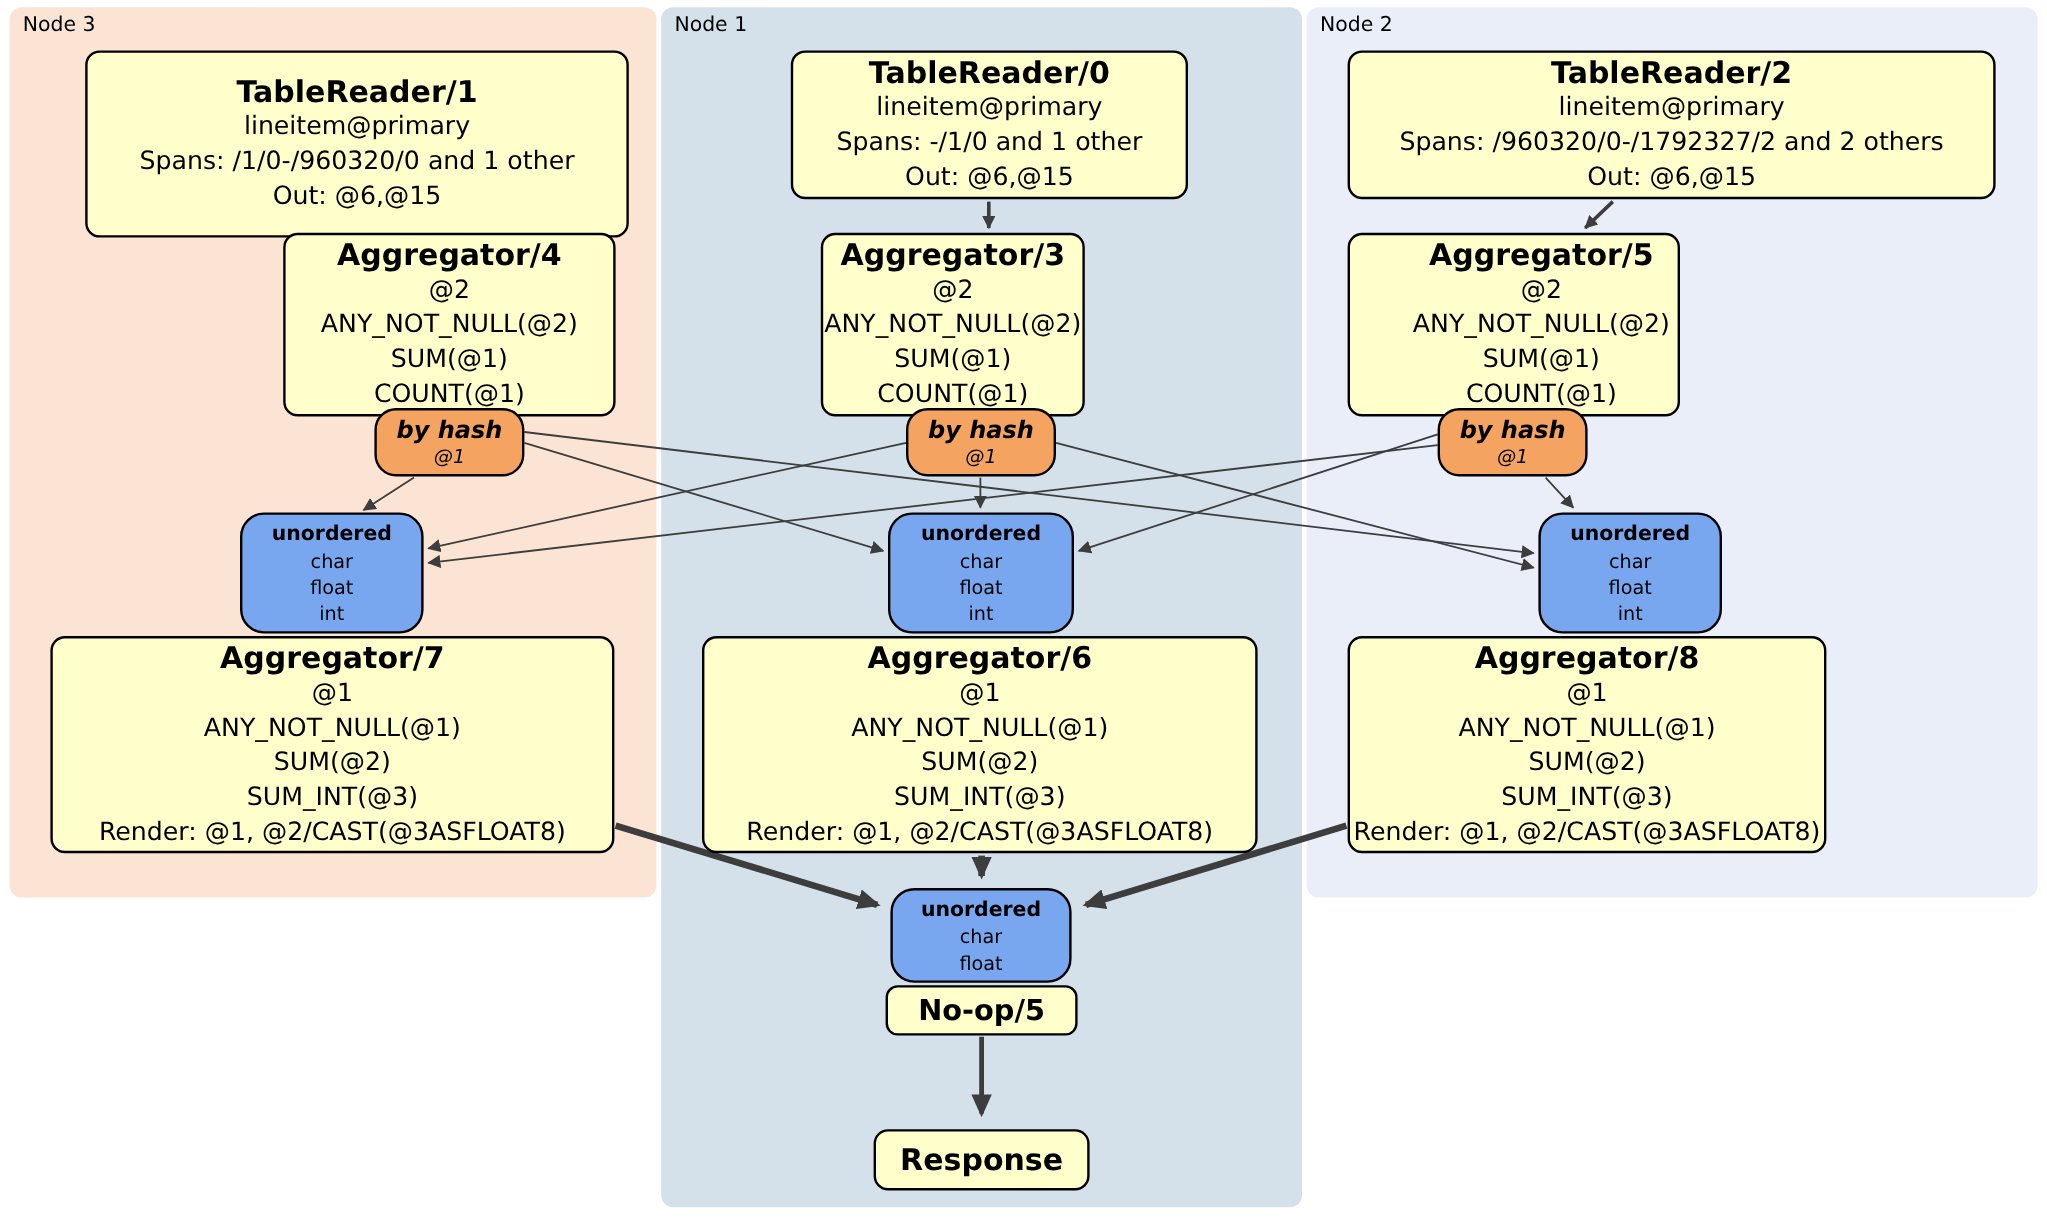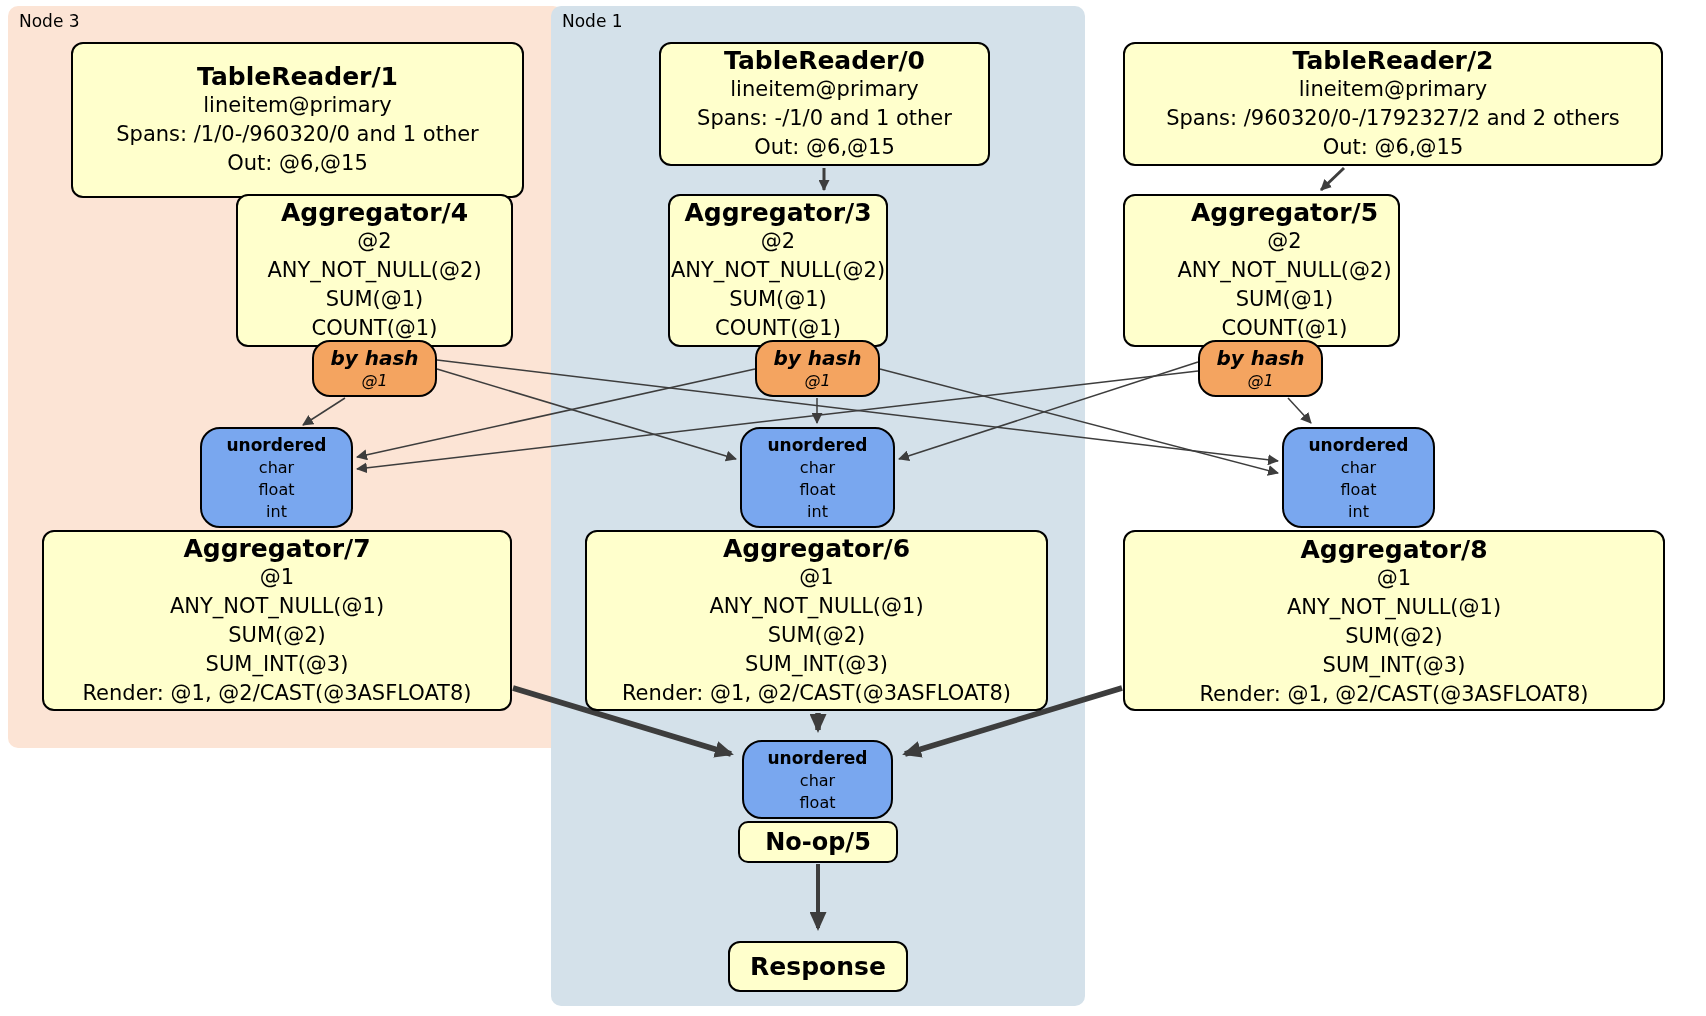--- a/index.html
+++ b/index.html
@@ -29,25 +29,28 @@
   .router .title{font-size:20px;line-height:24px;}
   .sync{background:#79a7ef;border-radius:20px;font-size:16px;line-height:22px;}
   .sync .title{font-size:17px;line-height:24px;}
   .small-title .title{font-size:24px;}
 </style>
 </head>
 <body>
 
 <div class="canvas">
 
-  <div class="panel panel-node3" style="left:8px;top:6px;width:539px;height:742px;padding-left:16px;">
+  <div class="panel panel-node3" style="left:8px;top:6px;width:539px;height:742px;">
     <div class="plabel">Node 3</div>
   </div>
   <div class="panel panel-node1" style="left:551px;top:6px;width:534px;height:1000px;">
     <div class="plabel">Node 1</div>
+  </div>
+  <div class="panel panel-node2" style="left:1089px;top:6px;width:609px;height:742px;">
+    <div class="plabel">Node 2</div>
   </div>
 
   <svg class="edges" width="1706" height="1016" viewBox="0 0 1706 1016">
     <defs>
       <marker id="ah-s" markerUnits="userSpaceOnUse" markerWidth="13" markerHeight="11" refX="10" refY="5.5" orient="auto">
         <path d="M0,0 L11,5.5 L0,11 z" fill="#3d3d3d"></path>
       </marker>
       <marker id="ah-b" markerUnits="userSpaceOnUse" markerWidth="21" markerHeight="17" refX="16" refY="8.5" orient="auto">
         <path d="M0,0 L19,8.5 L0,17 z" fill="#3d3d3d"></path>
       </marker>
@@ -110,21 +113,21 @@
     <div>Render: @1, @2/CAST(@3ASFLOAT8)</div>
   </div>
 
   <div class="box" style="left:659px;top:42px;width:331px;height:124px;">
     <div class="title">TableReader/0</div>
     <div>lineitem@primary</div>
     <div>Spans: -/1/0 and 1 other</div>
     <div>Out: @6,@15</div>
   </div>
 
-  <div class="box" style="left:668px;top:194px;width:220px;height:153px;">
+  <div class="box" style="left:684px;top:194px;width:220px;height:153px;">
     <div class="title">Aggregator/3</div>
     <div>@2</div>
     <div>ANY_NOT_NULL(@2)</div>
     <div>SUM(@1)</div>
     <div>COUNT(@1)</div>
   </div>
 
   <div class="box router" style="left:755px;top:340px;width:125px;height:57px;">
     <div class="title">by hash</div>
     <div>@1</div>
@@ -166,21 +169,21 @@
     <div>@1</div>
   </div>
 
   <div class="box sync" style="left:1282px;top:427px;width:153px;height:101px;">
     <div class="title">unordered</div>
     <div>char</div>
     <div>float</div>
     <div>int</div>
   </div>
 
-  <div class="box" style="left:1123px;top:530px;width:542px;height:181px;justify-content:flex-end;">
+  <div class="box" style="left:1123px;top:530px;width:399px;height:181px;">
     <div class="title">Aggregator/8</div>
     <div>@1</div>
     <div>ANY_NOT_NULL(@1)</div>
     <div>SUM(@2)</div>
     <div>SUM_INT(@3)</div>
     <div>Render: @1, @2/CAST(@3ASFLOAT8)</div>
   </div>
 
   <div class="box sync" style="left:742px;top:740px;width:151px;height:79px;">
     <div class="title">unordered</div>

